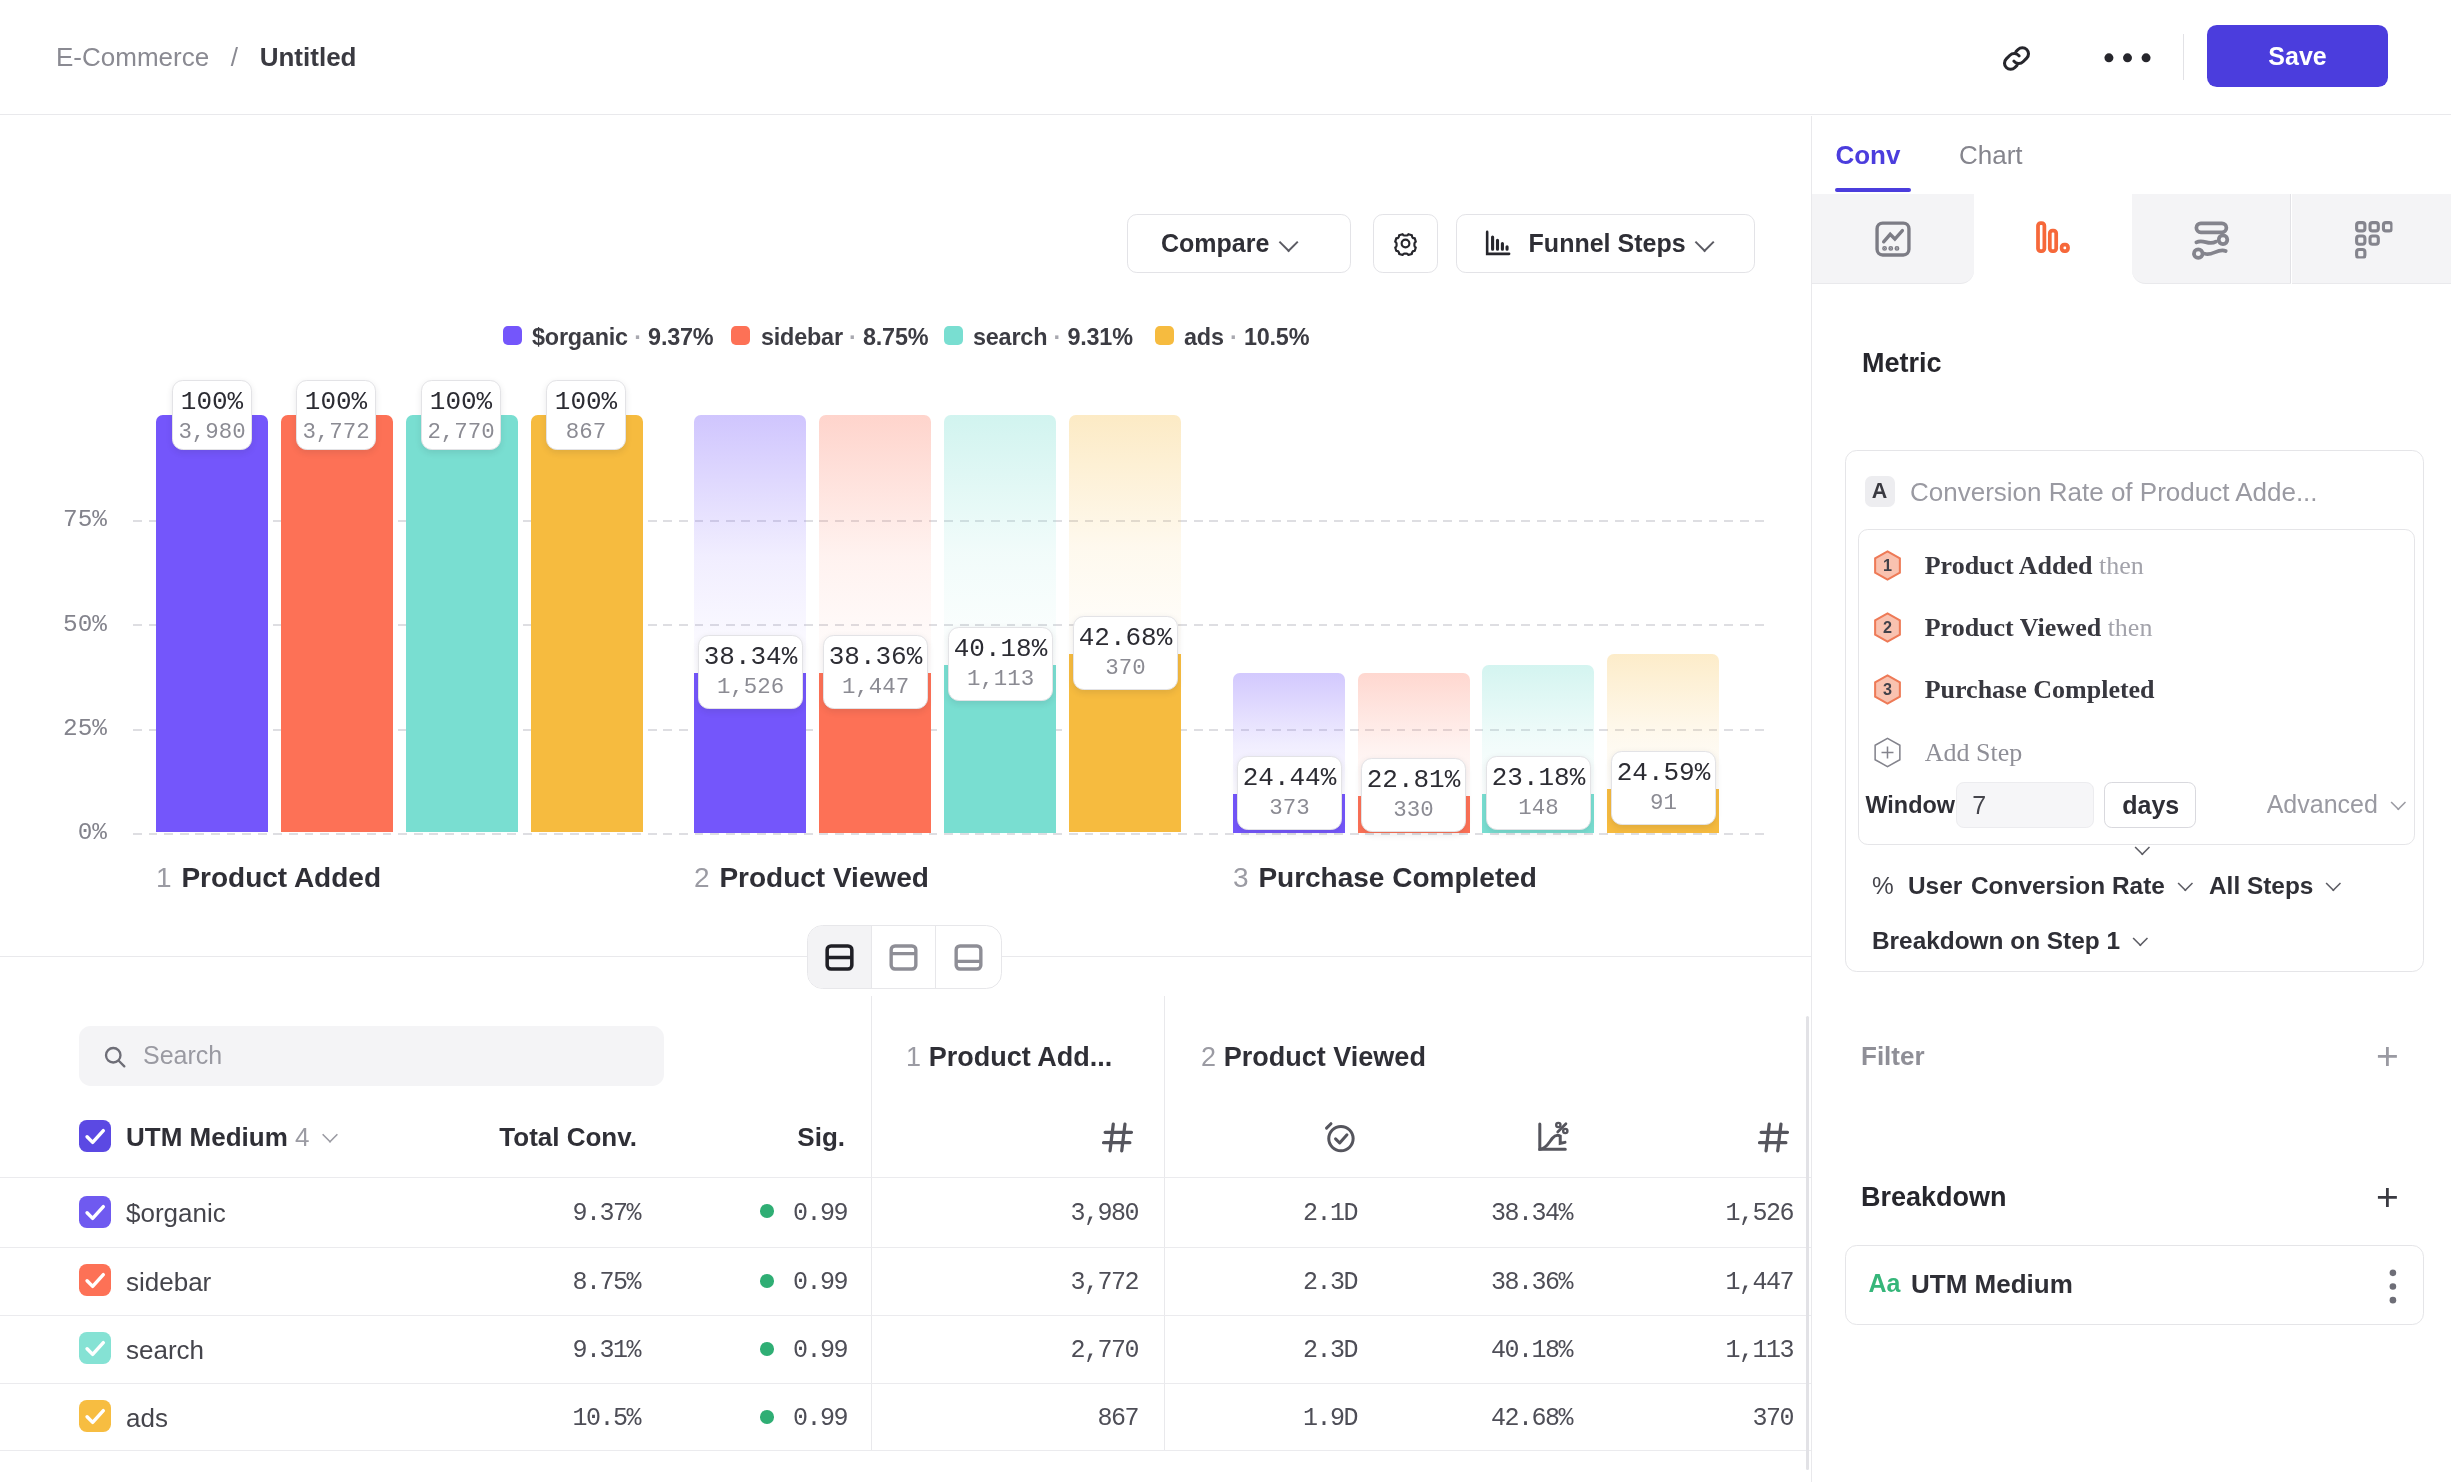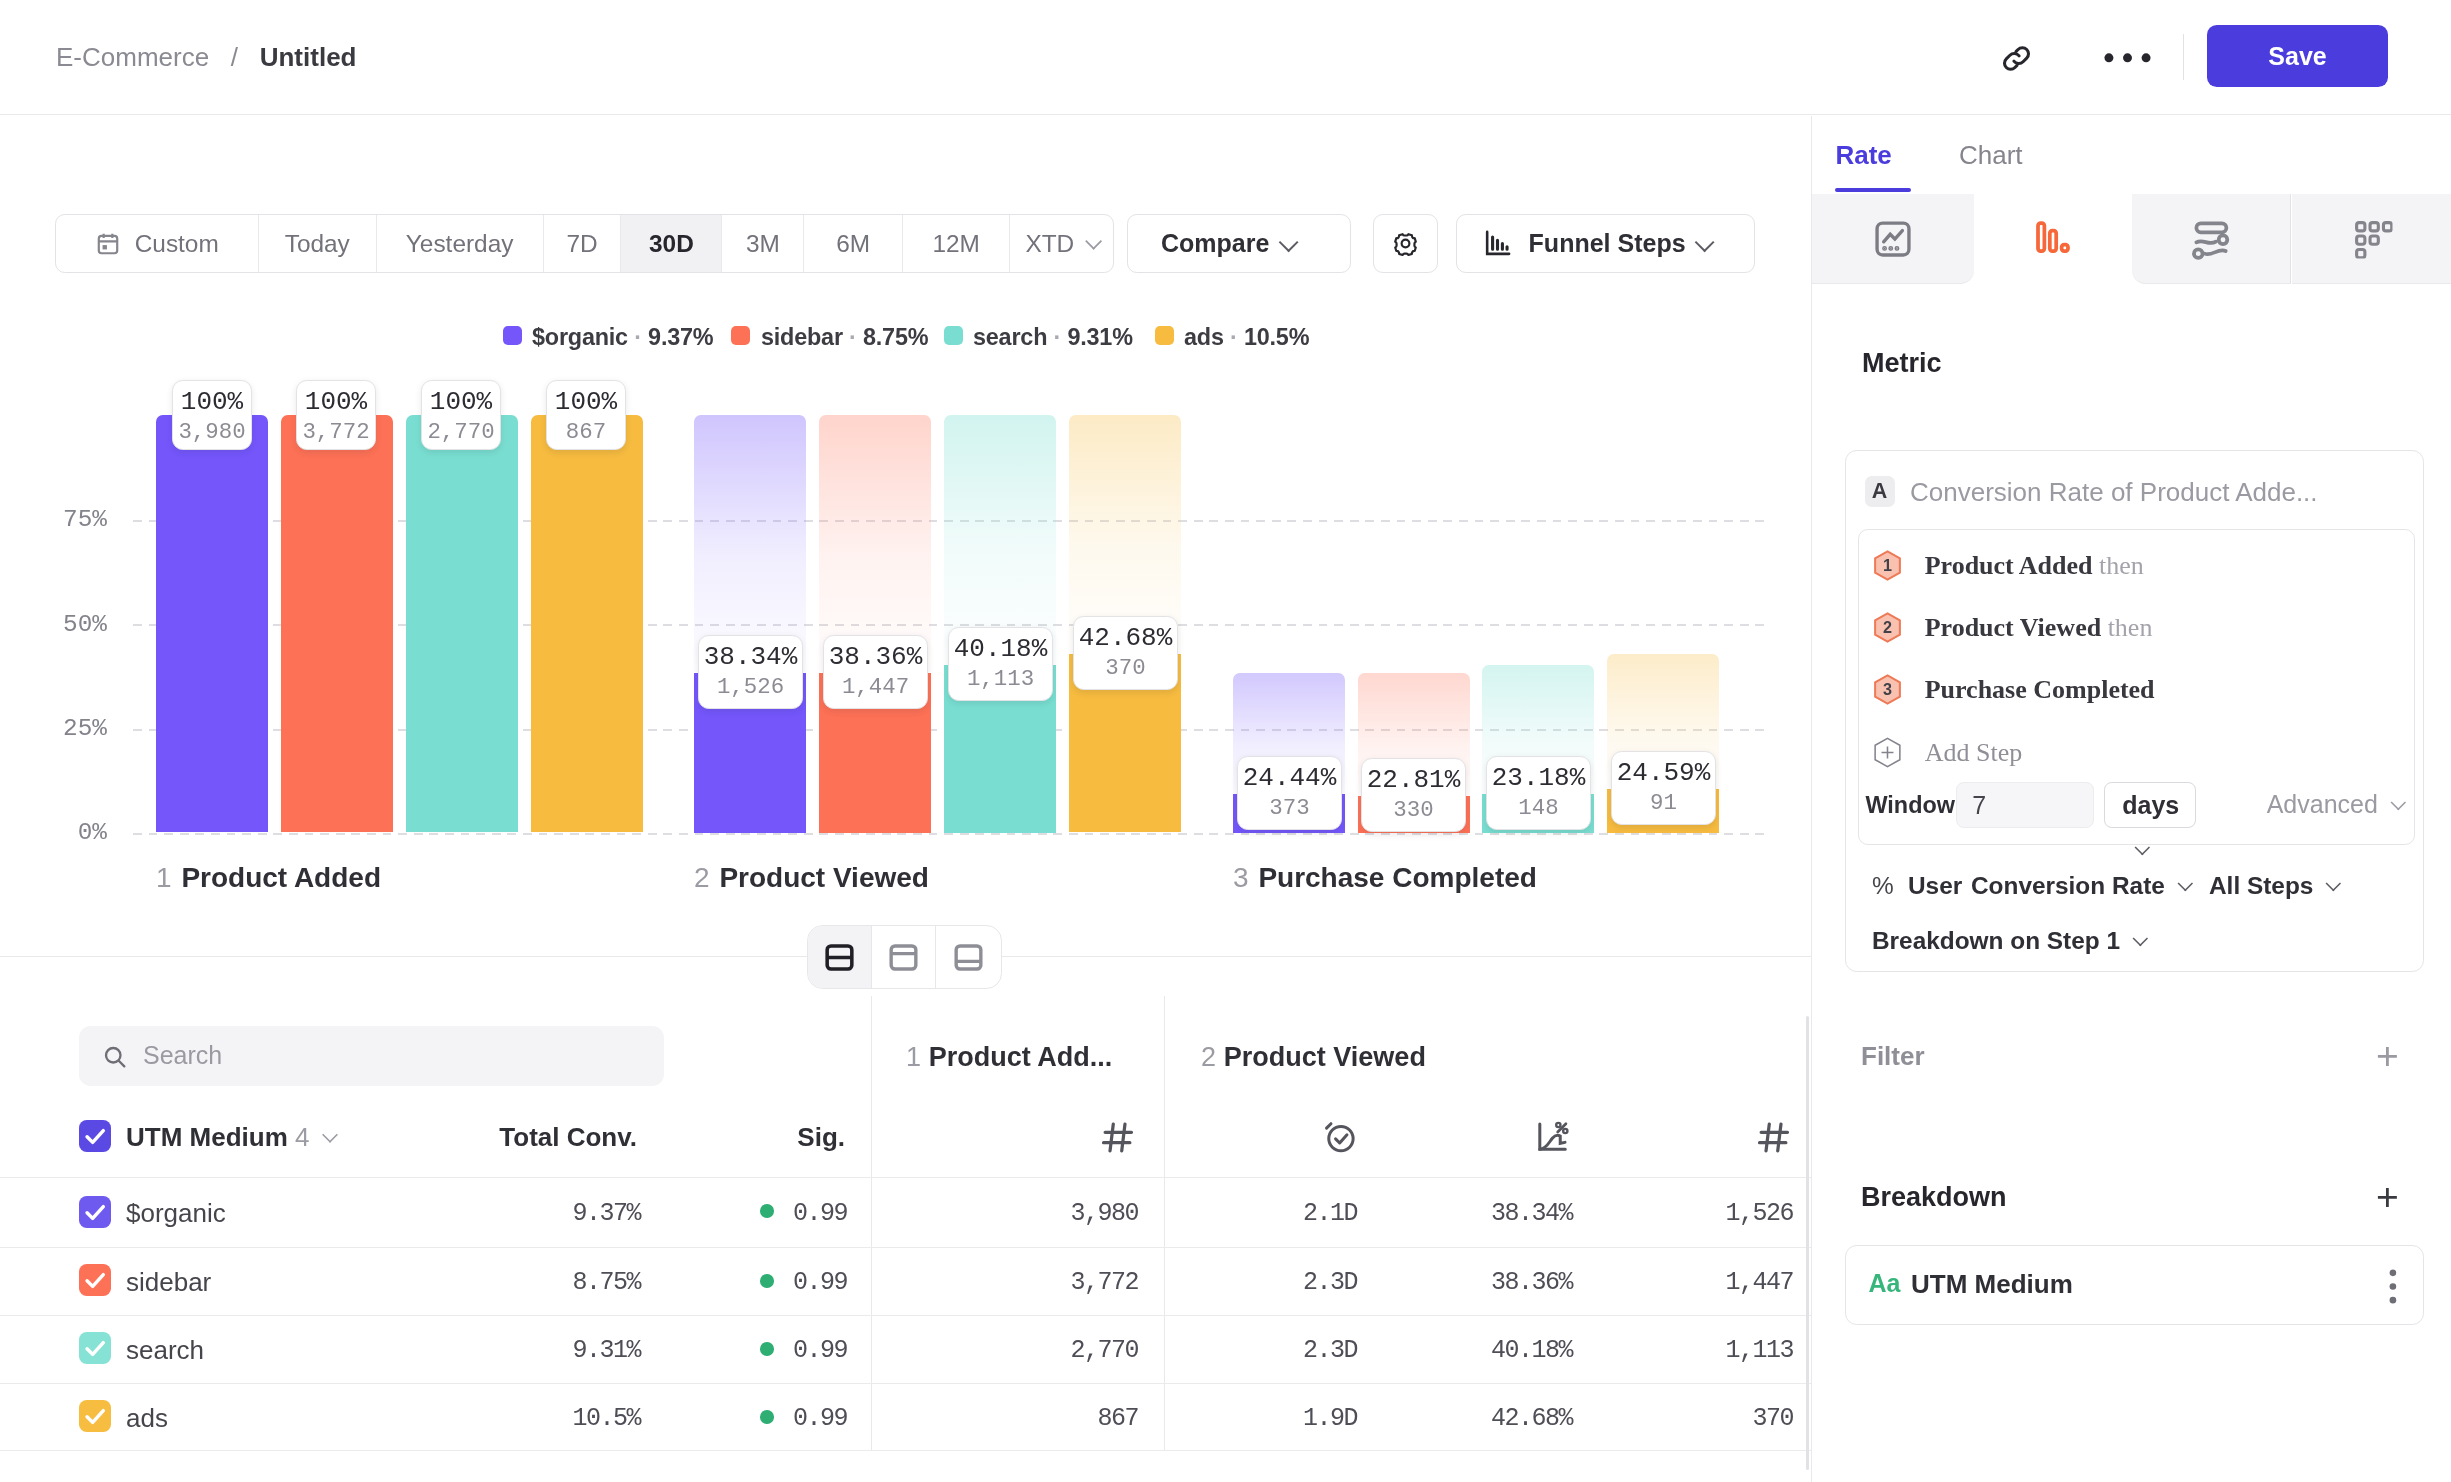--- a/index.html
+++ b/index.html
@@ -95,38 +95,20 @@
     </svg>
     <svg class="abs" style="left:2102px;top:51px" width="51" height="13.7" viewBox="0 0 52 14">
         <circle cx="7" cy="7" r="4.6" fill="#26262c"></circle>
         <circle cx="26" cy="7" r="4.6" fill="#26262c"></circle>
         <circle cx="45" cy="7" r="4.6" fill="#26262c"></circle>
       </svg>
     <div id="hdr-sep"></div>
     <div id="save">Save</div>
   </div>
 
-  <div id="seg">
-    <div class="seg-i" style="width:203px">
-      <svg width="26" height="26" viewBox="0 0 24 24" fill="none" stroke="#85858d" stroke-width="2">
-          <rect x="3.5" y="4.5" width="17" height="16" rx="2.5"></rect>
-          <path d="M3.5 9.5h17M8 2.5v4M16 2.5v4"></path>
-          <rect x="7" y="13" width="4" height="4" fill="#85858d" stroke="none"></rect>
-        </svg>
-      <span style="margin-left:13.7px">Custom</span>
-      </div>
-    <div class="seg-i" style="width:118px">Today</div>
-    <div class="seg-i" style="width:167px">Yesterday</div>
-    <div class="seg-i" style="width:78px">7D</div>
-    <div class="seg-i on" style="width:101px">30D</div>
-    <div class="seg-i" style="width:82px">3M</div>
-    <div class="seg-i" style="width:99px">6M</div>
-    <div class="seg-i" style="width:107px">12M</div>
-    <div class="seg-i" style="width:103px">XTD<span class="chev g" style="transform:rotate(45deg) translateY(-3.9px) scale(.85)"></span></div>
-  </div>
   <div class="btn" style="left:1127px;width:224px;padding:0 33px;line-height:57px">Compare<span class="chev"></span></div>
   <div class="btn" style="left:1373px;width:65px">
     <svg style="margin:13.7px auto" width="29" height="29" viewBox="0 0 24 24" fill="none" stroke="#26262c" stroke-width="1.8">
       <circle cx="12" cy="12" r="3.2"></circle>
       <path d="M19.4 12c0-.6.5-1.2 1.1-1.5l-.9-2.9c-.7.1-1.4-.1-1.8-.6-.4-.4-.6-1.1-.5-1.8l-2.9-.9c-.3.6-.9 1.1-1.5 1.1h-1.8c-.6 0-1.2-.5-1.5-1.1l-2.9.9c.1.7-.1 1.4-.5 1.8-.4.5-1.1.7-1.8.6l-.9 2.9c.6.3 1.1.9 1.1 1.5v1.8c0 .6-.5 1.2-1.1 1.5l.9 2.9c.7-.1 1.4.1 1.8.6.4.4.6 1.1.5 1.8l2.9.9c.3-.6.9-1.1 1.5-1.1h1.8c.6 0 1.2.5 1.5 1.1l2.9-.9c-.1-.7.1-1.4.5-1.8.4-.5 1.1-.7 1.8-.6l.9-2.9c-.6-.3-1.1-.9-1.1-1.5z" stroke-linejoin="round"></path>
     </svg>
   </div>
   <div class="btn" style="left:1456px;width:299px;padding:0 25px;line-height:57px">
     <svg style="display:inline-block;vertical-align:-6.8px;margin-right:15.6px" width="31" height="31" viewBox="0 0 24 24" fill="none" stroke="#26262c" stroke-width="2" stroke-linecap="round">
       <path d="M4 3v17h17"></path>
@@ -348,21 +330,21 @@
   <div class="num" style="left:632px;top:1404px">0.99</div>
   <div class="num" style="left:923px;top:1404px">867</div>
   <div class="num" style="left:1142px;top:1404px">1.9D</div>
   <div class="num" style="left:1357px;top:1404px">42.68%</div>
   <div class="num" style="left:1578px;top:1404px">370</div>
   <div class="hrow" style="top:1450px"></div>
 
   <div class="abs" style="left:1806px;top:1016px;width:2.9px;height:454px;background:#e2e2e6;border-radius:2px"></div>
 
   <div id="panel">
-    <div class="ptab" style="left:23.4px;color:#4b3ddd">Rate</div>
+    <div class="ptab" style="left:23.4px;color:#4b3ddd">Conv</div>
     <div class="ptab" style="left:147px;color:#85858d;font-weight:400">Chart</div>
     <div id="ptab-underline"></div>
     <div class="icontab" style="left:0;width:162px;border-radius:0 0 13.7px 0">
       <svg width="45" height="45" viewBox="0 0 24 24" fill="none" stroke="#7c7c85" stroke-width="1.8" stroke-linecap="round">
           <rect x="3.5" y="3.5" width="17" height="17" rx="3"></rect>
           <path d="M7 13.5 L10.5 9.5 L13 12 L17 7.5"></path>
           <circle cx="7.5" cy="17" r="0.4" fill="#7c7c85"></circle>
           <circle cx="10.8" cy="17" r="0.4" fill="#7c7c85"></circle>
           <circle cx="14.1" cy="17" r="0.4" fill="#7c7c85"></circle>
         </svg>

